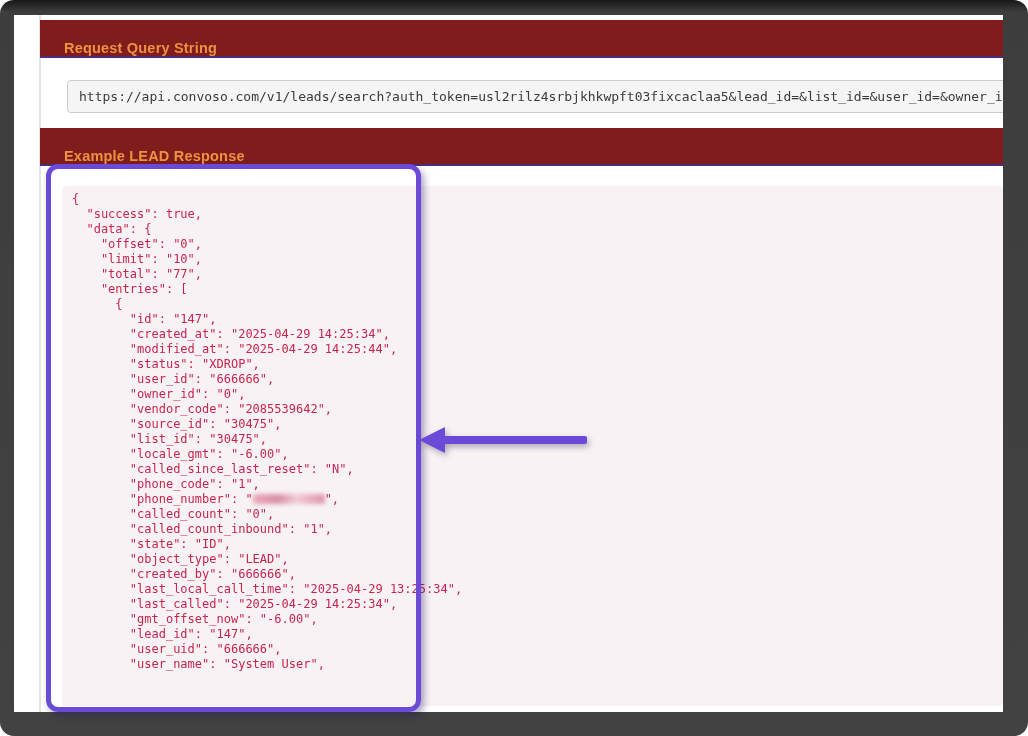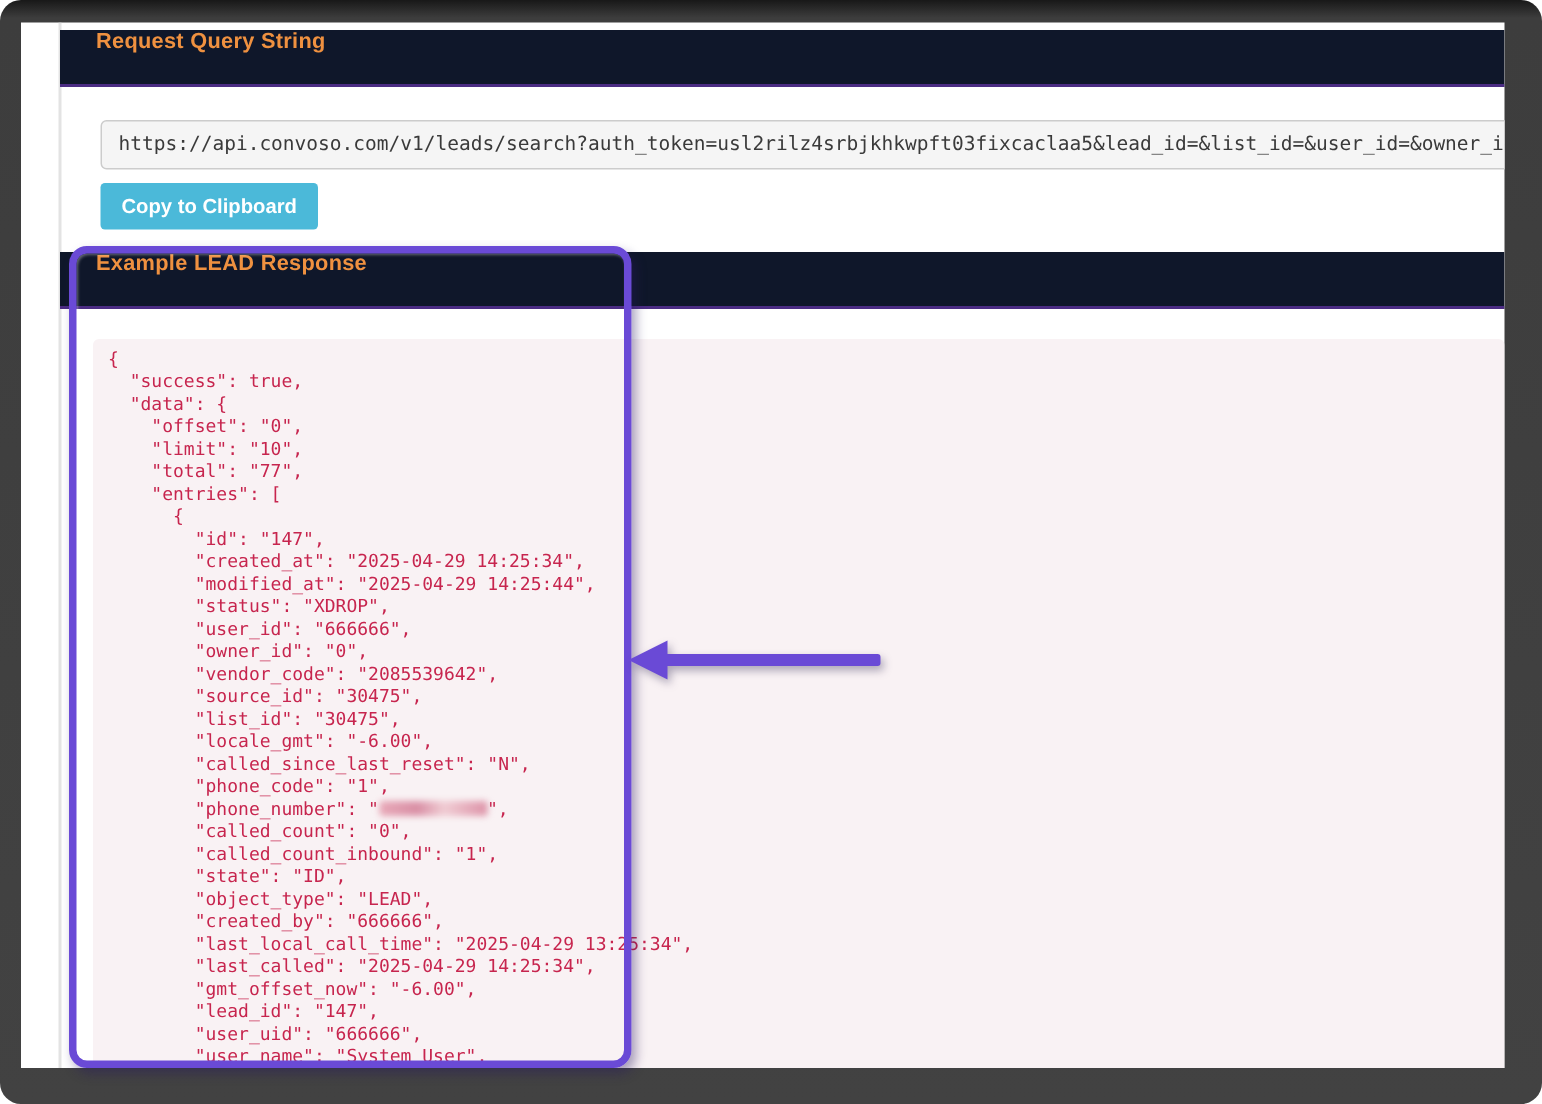--- a/index.html
+++ b/index.html
@@ -14,22 +14,22 @@
     position:absolute; left:14px; top:15px; width:989px; height:697px;
     background:#ffffff; overflow:hidden;
   }
   .sidebar-edge {
     position:absolute; left:25px; top:0; width:2px; height:697px;
     background:#e3e3e3;
   }
   .content { position:absolute; left:26px; top:0; width:963px; height:697px; padding-top:5px; }
 
   .section-head {
-    height:38px; display:flex; align-items:flex-start; padding-left:24px;
-    background:#0f172a; border-bottom:2px solid var(--divider,#4B2C83);
+    height:38px; display:flex; align-items:flex-end; padding-left:24px;
+    background:#7f1d1d; border-bottom:2px solid var(--divider,#4B2C83);
   }
   .section-title { color:var(--orange,#EF9140); font-size:14.5px; font-weight:600; letter-spacing:.2px; }
 
   .body1 { padding:22px 0 0 27px; }
   .url-box {
     width:940px; height:33px; background:#f5f5f5; border:1px solid #cccccc;
     border-radius:4px; padding:8px 11px; overflow:hidden; white-space:nowrap;
     font-family:"DejaVu Sans Mono","Liberation Mono",monospace; font-size:13px; color:#3a3a3a;
   }
   .copy-btn {
@@ -83,21 +83,20 @@
   <div class="page">
     <div class="sidebar-edge"></div>
     <div class="content">
 
       <div class="section-head">
         <span class="section-title">Request Query String</span>
       </div>
 
       <div class="body1">
         <div class="url-box">https://api.convoso.com/v1/leads/search?auth_token=usl2rilz4srbjkhkwpft03fixcaclaa5&amp;lead_id=&amp;list_id=&amp;user_id=&amp;owner_id=&amp;status=&amp;offset=0&amp;limit</div>
-        <button class="copy-btn">Copy to Clipboard</button>
       </div>
 
       <div class="gap1"></div>
 
       <div class="section-head">
         <span class="section-title">Example LEAD Response</span>
       </div>
 
       <div class="gap2"></div>
 

